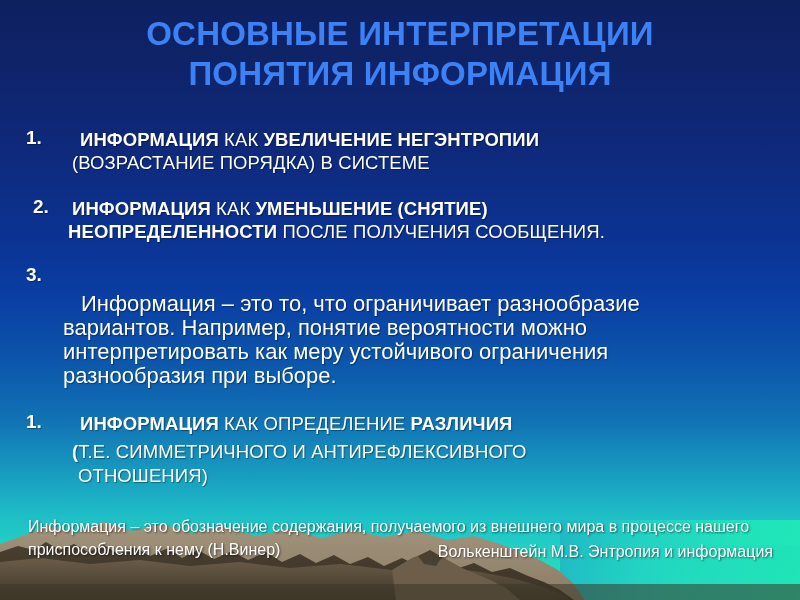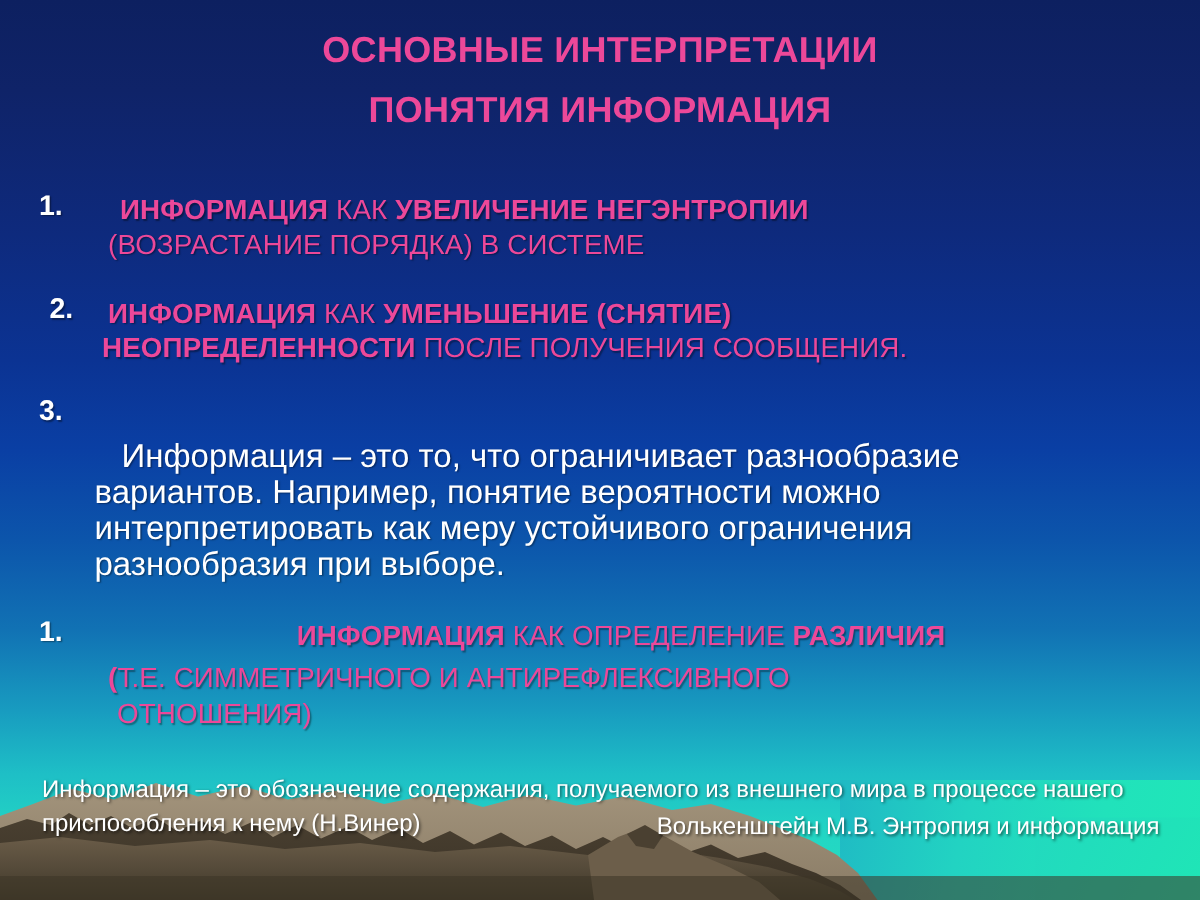--- a/index.html
+++ b/index.html
@@ -52,37 +52,37 @@
     left: 0; top: 500px;
     width: 800px; height: 100px;
   }
 
   
   .title {
     position: absolute;
     left: 0; top: 14px;
     width: 800px;
     text-align: center;
-    color: #ec4899;
-    font-size: 24px;
+    color: #3b82f6;
+    font-size: 33px;
     font-weight: bold;
     line-height: 40px;
     letter-spacing: 0.2px;
   }
 
   
   .body {
     position: absolute;
     left: 0; top: 0;
     width: 800px; height: 600px;
     color: #ffffff;
   }
   .item {
     position: absolute;
-    color: #ec4899;
+    color: #ffffff;
     text-shadow: 1px 1px 1px rgba(0,0,0,0.38);
   }
   .num {
     position: absolute;
     font-size: 19px;
     font-weight: bold;
     text-shadow: 1px 1px 1px rgba(0,0,0,0.38);
     color: #ffffff;
   }
   .caps {
@@ -174,21 +174,21 @@
       <span class="b">ИНФОРМАЦИЯ</span><span class="r">&nbsp;</span><span class="r">КАК</span><span class="r">&nbsp;</span><span class="b">УМЕНЬШЕНИЕ (СНЯТИЕ)</span>
     </div>
     <div class="item caps" style="left:68px; top:220px; width:726px;">
       <span class="b">НЕОПРЕДЕЛЕННОСТИ</span><span class="r">&nbsp;</span><span class="r">ПОСЛЕ ПОЛУЧЕНИЯ СООБЩЕНИЯ.</span>
     </div>
 
     <div class="num" style="left:26px; top:264px;">3.</div>
     <div class="para" style="left:63px; top:292px; width:600px; text-indent:18px;">Информация – это то, что ограничивает разнообразие вариантов. Например, понятие вероятности можно интерпретировать как меру устойчивого ограничения разнообразия при выборе.</div>
 
     <div class="num" style="left:26px; top:411px;">1.</div>
-    <div class="item caps" style="left:64px; top:412px; width:700px;text-align:center;">
+    <div class="item caps" style="left:80px; top:412px; width:700px;">
       <span class="b">ИНФОРМАЦИЯ</span><span class="r">&nbsp;</span><span class="r">КАК ОПРЕДЕЛЕНИЕ</span><span class="r">&nbsp;</span><span class="b">РАЗЛИЧИЯ</span>
     </div>
     <div class="item caps" style="left:60px; top:440px; width:740px;margin-left:12px;">
       <span class="b">(</span><span class="r">Т.Е. СИММЕТРИЧНОГО И АНТИРЕФЛЕКСИВНОГО</span>
     </div>
     <div class="item caps r" style="left:78px; top:464px; width:720px;">ОТНОШЕНИЯ)</div>
 
   </div>
 
   <div class="foot foot-quote">Информация – это обозначение содержания, получаемого из внешнего мира в процессе нашего приспособления к нему (Н.Винер)</div>

